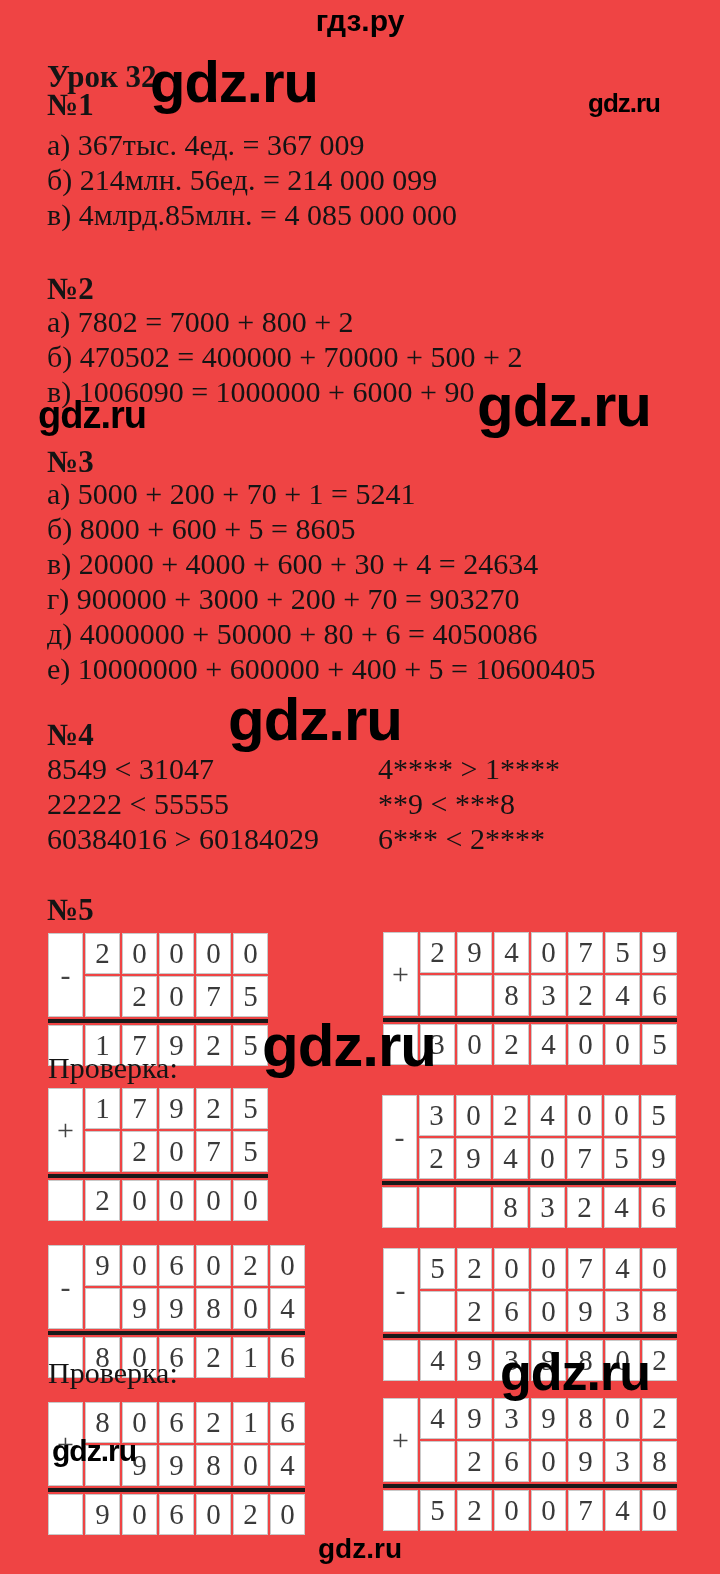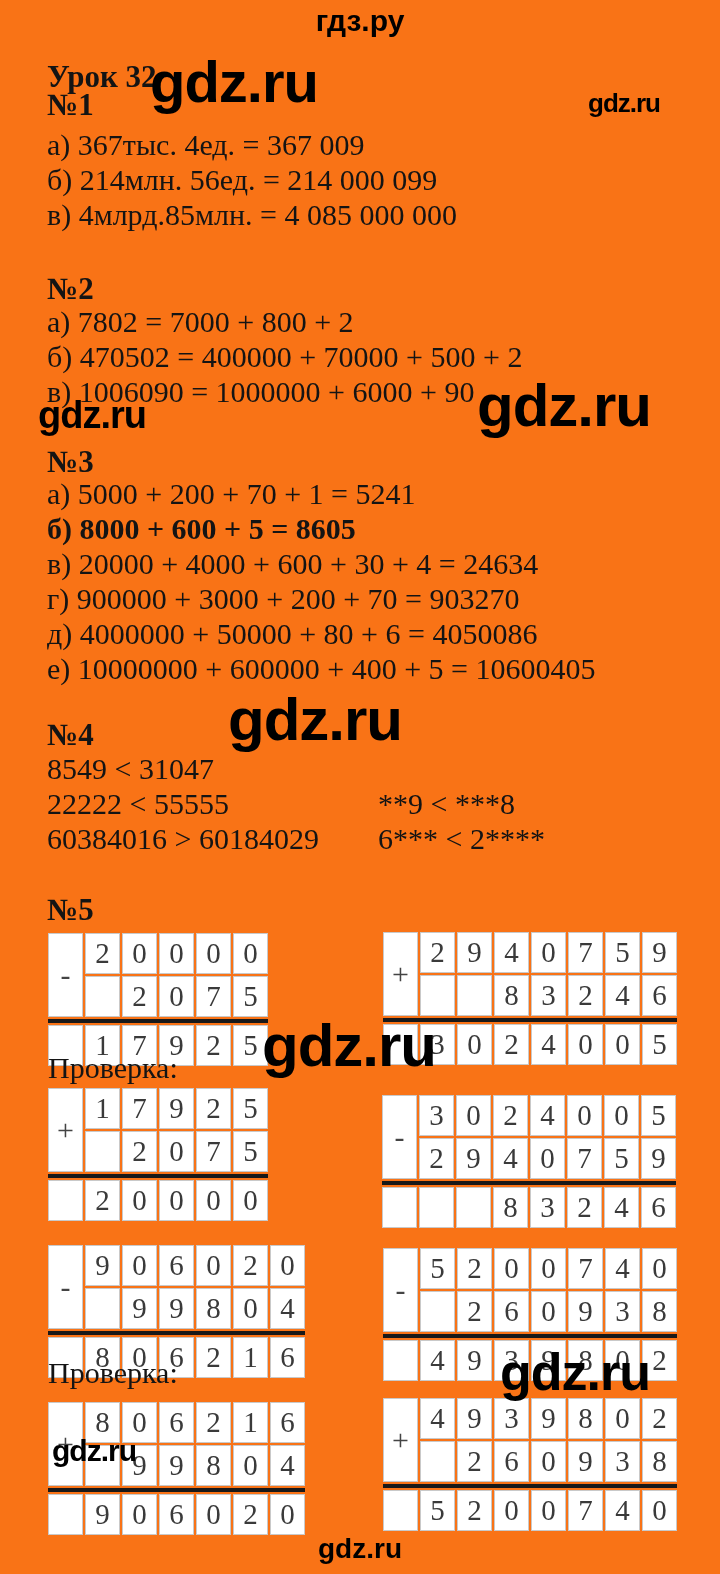--- a/index.html
+++ b/index.html
@@ -1,17 +1,17 @@
 <!DOCTYPE html>
 <html><head>
 <meta charset="utf-8">
 <style>
   html,body { margin:0; padding:0; background:#fff; }
   #page {
-    position:relative; width:720px; height:1574px; background:#f97316;
+    position:relative; width:720px; height:1574px; background:#ef4444;
     overflow:hidden; font-family:"Liberation Serif", serif; color:#141414;
   }
   .tline { position:absolute; font:30px "Liberation Serif", serif; color:#141414; white-space:pre; line-height:1.1; }
   .thead { font-weight:bold; font-size:31px; }
   .site-header { position:absolute; left:0; right:0; top:4px; text-align:center;
     font:bold 30px "Liberation Sans", sans-serif; color:#000; }
   .site-footer { position:absolute; left:0; right:0; top:1533px; text-align:center;
     font:bold 28px "Liberation Sans", sans-serif; color:#000; }
   .wm { position:absolute; font-family:"Liberation Sans", sans-serif; font-weight:800;
     color:#000; letter-spacing:-1px; line-height:1; z-index:5; pointer-events:none; }
@@ -41,31 +41,32 @@
 
   <div class="tline thead" style="left:47px; top:272px;">№2</div>
   <div class="tline" style="left:47px; top:305px;">а) 7802 = 7000 + 800 + 2</div>
   <div class="tline" style="left:47px; top:340px;">б) 470502 = 400000 + 70000 + 500 + 2</div>
   <div class="tline" style="left:47px; top:375px;">в) 1006090 = 1000000 + 6000 + 90</div>
   <div class="wm wm-38" style="left:38px; top:396px;">gdz.ru</div>
   <div class="wm wm-60" style="left:477px; top:376px;">gdz.ru</div>
 
   <div class="tline thead" style="left:47px; top:445px;">№3</div>
   <div class="tline" style="left:47px; top:477px;">а) 5000 + 200 + 70 + 1 = 5241</div>
-  <div class="tline" style="left:47px; top:512px;font-weight:bold;">б) 8000 + 600 + 5 = 8605</div>
+  <div class="tline" style="left:47px; top:512px;">б) 8000 + 600 + 5 = 8605</div>
   <div class="tline" style="left:47px; top:547px;">в) 20000 + 4000 + 600 + 30 + 4 = 24634</div>
   <div class="tline" style="left:47px; top:582px;">г) 900000 + 3000 + 200 + 70 = 903270</div>
   <div class="tline" style="left:47px; top:617px;">д) 4000000 + 50000 + 80 + 6 = 4050086</div>
   <div class="tline" style="left:47px; top:652px;">е) 10000000 + 600000 + 400 + 5 = 10600405</div>
 
   <div class="wm wm-60" style="left:228px; top:690px;">gdz.ru</div>
   <div class="tline thead" style="left:47px; top:718px;">№4</div>
   <div class="tline" style="left:47px; top:752px;">8549 &lt; 31047</div>
   <div class="tline" style="left:47px; top:787px;">22222 &lt; 55555</div>
   <div class="tline" style="left:47px; top:822px;">60384016 &gt; 60184029</div>
+  <div class="tline" style="left:378px; top:752px;">4**** &gt; 1****</div>
   <div class="tline" style="left:378px; top:787px;">**9 &lt; ***8</div>
   <div class="tline" style="left:378px; top:822px;">6*** &lt; 2****</div>
 
   <div class="tline thead" style="left:47px; top:893px;">№5</div>
 
   <div class="ctable" style="left: 48px; top: 933px; grid-template-columns: 35px repeat(5, 35px);">
       <div class="cell op" style="grid-area: 1 / 1 / 3;">-</div>
       <div class="cell" style="grid-area: 1 / 2;">2</div>
       <div class="cell" style="grid-area: 1 / 3;">0</div>
       <div class="cell" style="grid-area: 1 / 4;">0</div>

